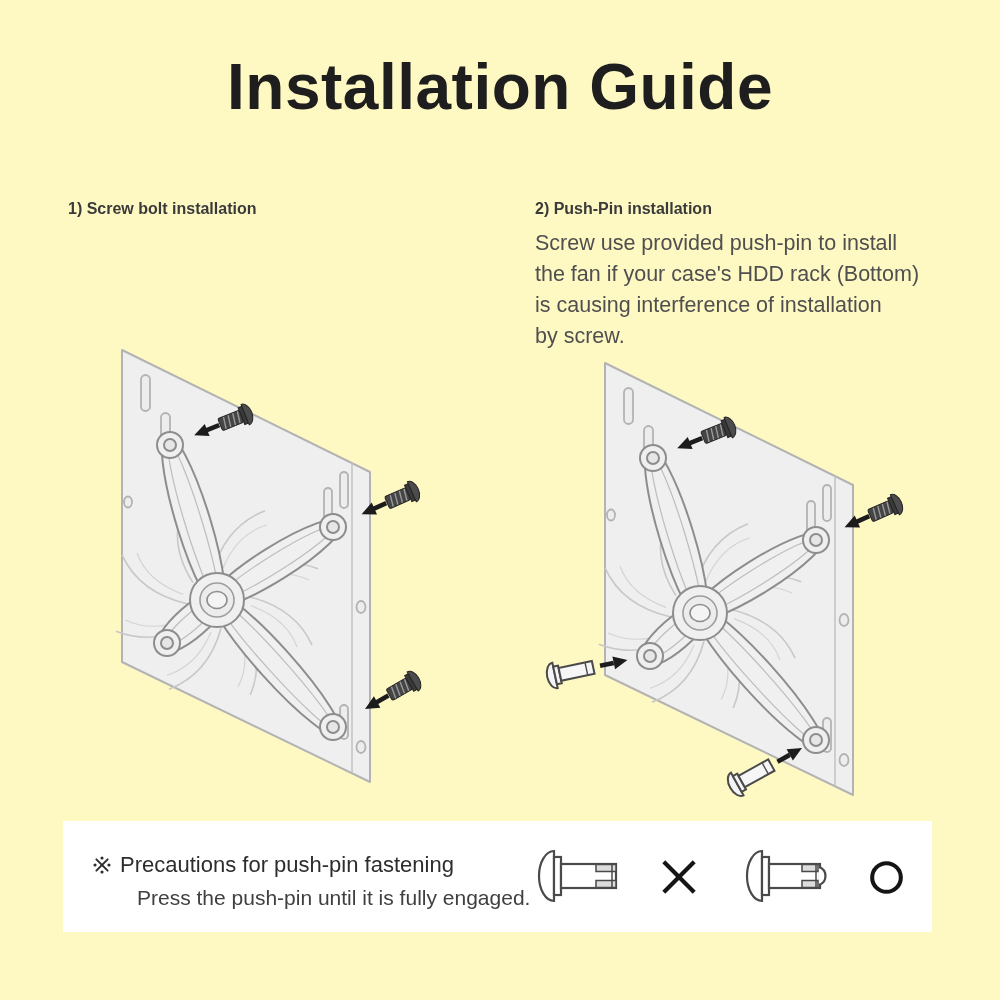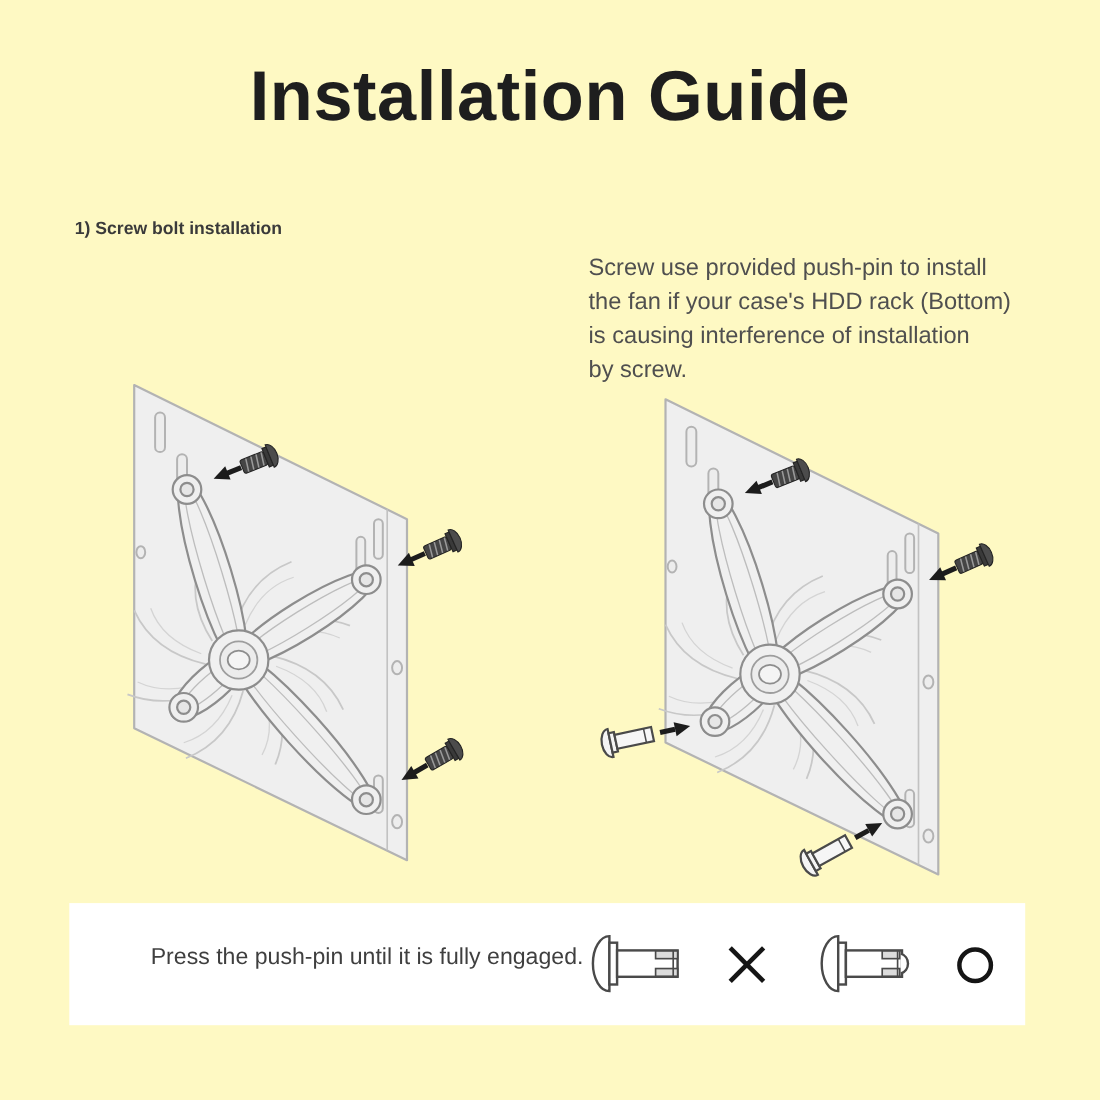--- a/index.html
+++ b/index.html
@@ -52,20 +52,21 @@
 </style>
 </head>
 <body>
 
 <div class="page">
 
   <h1 class="title">Installation Guide</h1>
 
   <h2 class="col-heading left-col">1) Screw bolt installation</h2>
 
+  <h2 class="col-heading right-col">2) Push-Pin installation</h2>
   <p class="col-body right-col">Screw use provided push-pin to install
 the fan if your case's HDD rack (Bottom)
 is causing interference of installation
 by screw.</p>
 
   <svg class="illus illus-left" viewBox="0 0 400 480" xmlns="http://www.w3.org/2000/svg">
     <defs>
       <g id="screwA">
         <polygon points="-30,0 -16,-6.5 -16,6.5" fill="#1c1c1c"></polygon>
         <rect x="-17" y="-2.3" width="14" height="4.6" fill="#1c1c1c"></rect>
@@ -227,20 +228,35 @@
       <use href="#screwB" transform="translate(329,172) rotate(-24)"></use>
     </g>
     <g>
       <use href="#pinB" transform="translate(14,332) rotate(-12)"></use>
       <use href="#pinB" transform="translate(196,440) rotate(-29)"></use>
     </g>
   </svg>
 
   <div class="precaution-bar">
     <div class="prec-text">
+      <div class="prec-line1">
+        <svg class="ref-mark-icon" width="18" height="18" viewBox="0 0 16 16" xmlns="http://www.w3.org/2000/svg">
+          <g stroke="#2d2d2d" stroke-width="1.7" stroke-linecap="round">
+            <line x1="3" y1="3" x2="13" y2="13"></line>
+              <line x1="13" y1="3" x2="3" y2="13"></line>
+          </g>
+          <g fill="#2d2d2d">
+            <circle cx="8" cy="1.8" r="1.4"></circle>
+              <circle cx="8" cy="14.2" r="1.4"></circle>
+            <circle cx="1.8" cy="8" r="1.4"></circle>
+              <circle cx="14.2" cy="8" r="1.4"></circle>
+          </g>
+        </svg>
+        <span>Precautions for push-pin fastening</span>
+      </div>
       <div class="prec-line2">Press the push-pin until it is fully engaged.</div>
     </div>
 
     <svg class="prec-icon pin-icon-1" width="112" height="60" viewBox="0 0 110 60" xmlns="http://www.w3.org/2000/svg">
       <path d="M24,5 A15,25 0 0 0 24,55 Z" fill="#ffffff" stroke="#4a4a4a" stroke-width="2.2"></path>
       <rect x="24" y="11" width="7" height="38" fill="#ffffff" stroke="#4a4a4a" stroke-width="2.2"></rect>
       <rect x="31" y="18" width="55" height="24" fill="#ffffff" stroke="#4a4a4a" stroke-width="2.2"></rect>
       <rect x="66" y="18.5" width="20" height="7" fill="#dcdcdc" stroke="#4a4a4a" stroke-width="1.5"></rect>
       <rect x="66" y="34.5" width="20" height="7" fill="#dcdcdc" stroke="#4a4a4a" stroke-width="1.5"></rect>
       <line x1="82" y1="18" x2="82" y2="42" stroke="#4a4a4a" stroke-width="1.5"></line>

